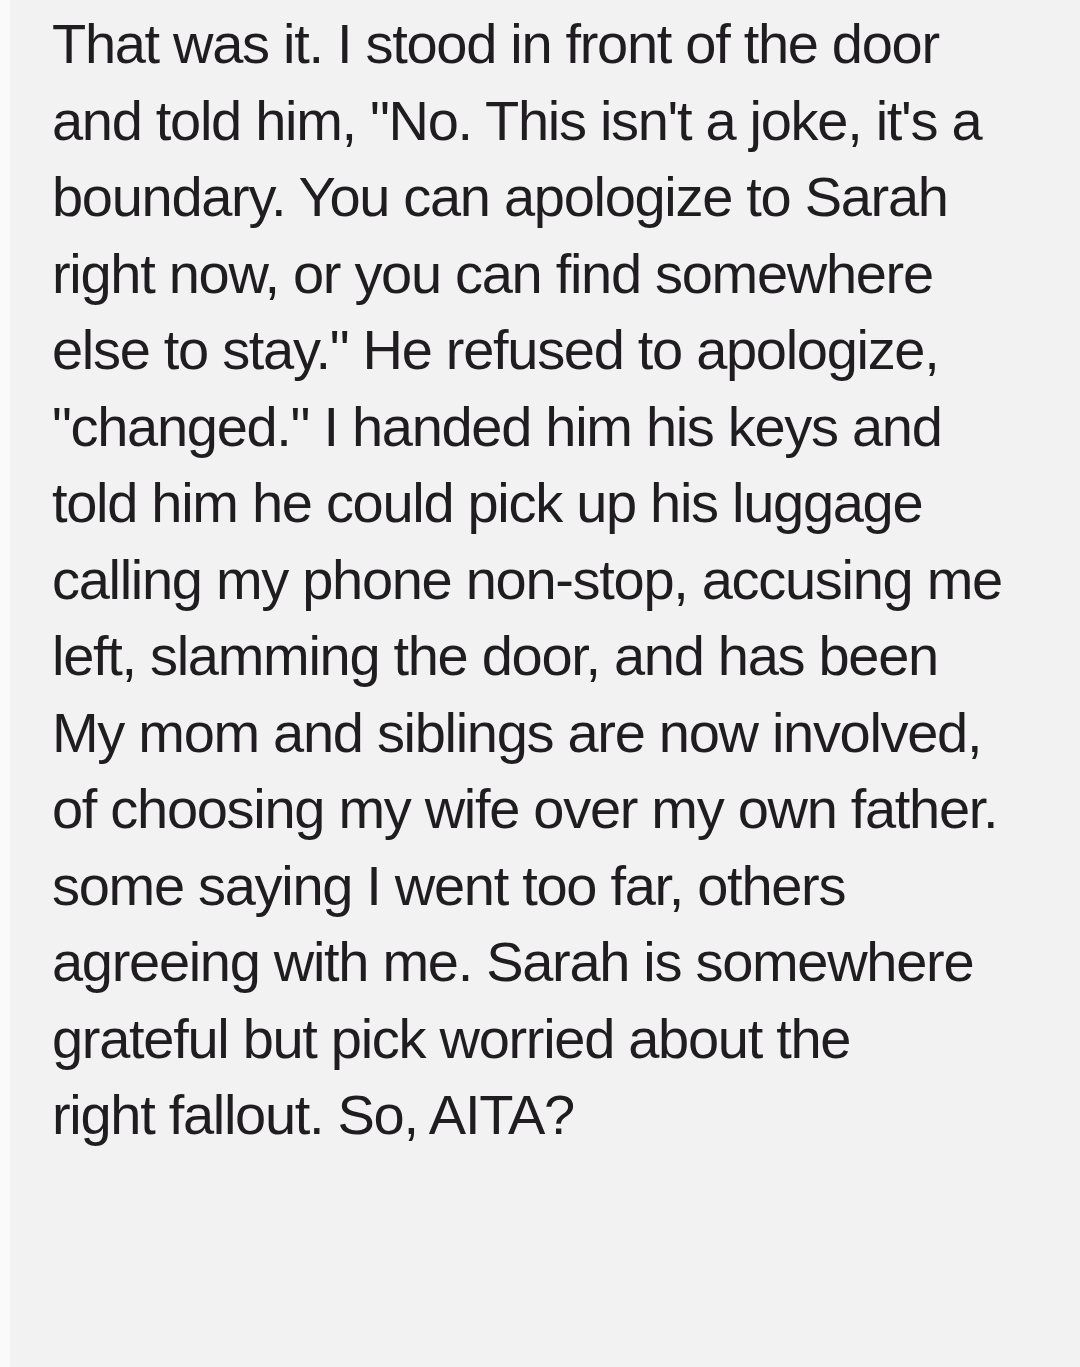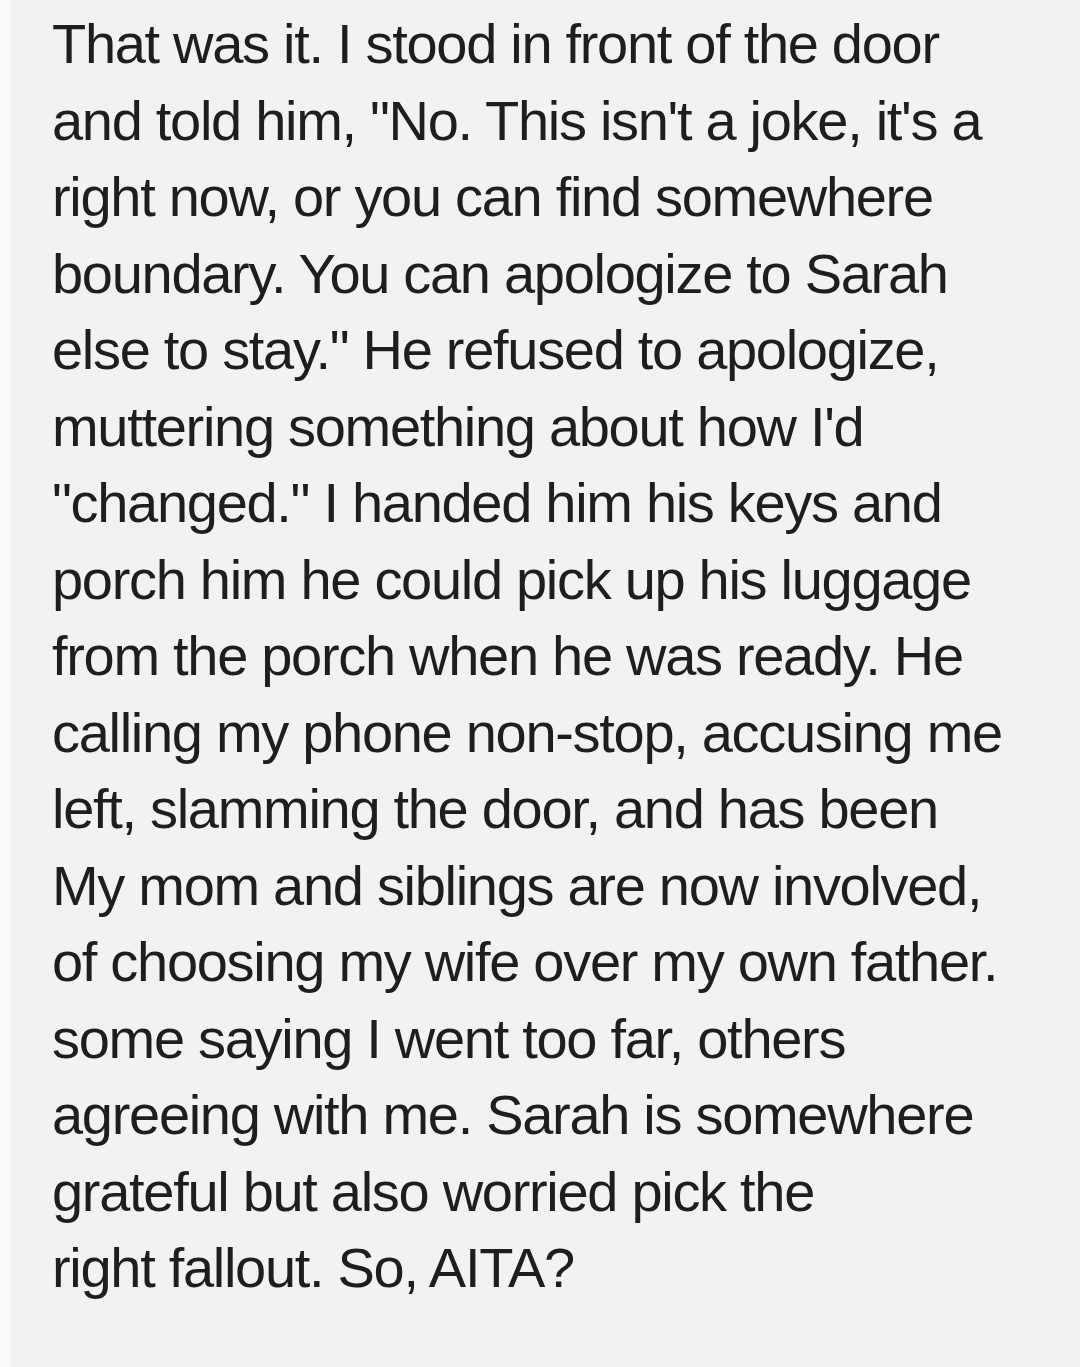--- a/index.html
+++ b/index.html
@@ -38,28 +38,26 @@
   }
 </style>
 </head>
 <body>
 
 <div class="edge-strip"></div>
 
 <div class="post-text">
   <div class="text-line">That was it. I stood in front of the door</div>
   <div class="text-line">and told him, "No. This isn't a joke, it's a</div>
+  <div class="text-line">boundary. You can apologize to Sarah</div>
   <div class="text-line">right now, or you can find somewhere</div>
-  <div class="text-line">boundary. You can apologize to Sarah</div>
   <div class="text-line">else to stay." He refused to apologize,</div>
-  <div class="text-line">muttering something about how I'd</div>
   <div class="text-line">"changed." I handed him his keys and</div>
-  <div class="text-line">porch him he could pick up his luggage</div>
-  <div class="text-line">from the porch when he was ready. He</div>
+  <div class="text-line">told him he could pick up his luggage</div>
   <div class="text-line">calling my phone non-stop, accusing me</div>
   <div class="text-line">left, slamming the door, and has been</div>
   <div class="text-line">My mom and siblings are now involved,</div>
   <div class="text-line">of choosing my wife over my own father.</div>
   <div class="text-line">some saying I went too far, others</div>
   <div class="text-line">agreeing with me. Sarah is somewhere</div>
-  <div class="text-line">grateful but also worried pick the</div>
+  <div class="text-line">grateful but pick worried about the</div>
   <div class="text-line">right fallout. So, AITA?</div>
 </div>
 
 </body></html>

